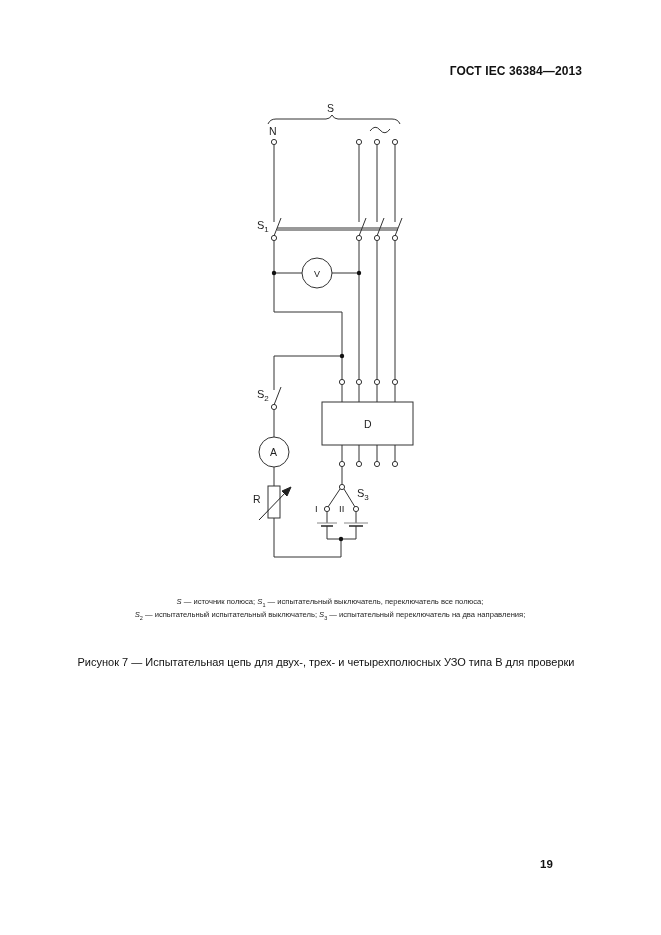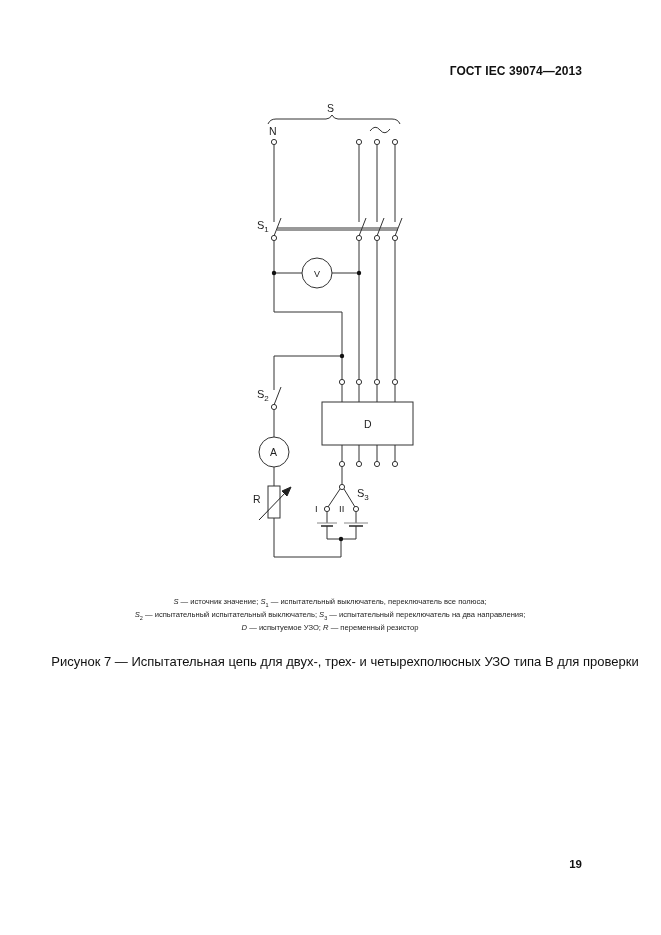--- a/index.html
+++ b/index.html
@@ -1,28 +1,28 @@
 <!DOCTYPE html>
 <html><head>
 <meta charset="utf-8">
 <style>
   html, body { margin:0; padding:0; background:#ffffff; }
   body { width:661px; height:935px; position:relative; overflow:hidden; font-family:"Liberation Sans", sans-serif; color:#111; }
   .header { position:absolute; left:430px; top:64px; width:152px; text-align:right; font-weight:bold; font-size:12px; letter-spacing:0.1px; }
   svg.diagram { position:absolute; left:0; top:0; }
   .legend { position:absolute; left:60px; width:540px; top:597px; font-size:7.6px; line-height:10.6px; text-align:center; color:#222; }
   .legend i { font-style:italic; }
-  .caption { position:absolute; left:45px; width:600px; top:655px; font-size:13px; line-height:14.5px; text-align:center; color:#111; }
-  .pagenum { position:absolute; left:540px; width:42px; top:858px; text-align:right; font-weight:bold; font-size:11.5px; }
+  .caption { position:absolute; left:26px; width:600px; top:655px; font-size:11px; line-height:14.5px; text-align:center; color:#111; }
+  .pagenum { position:absolute; left:540px; width:42px; top:858px; font-weight:bold; font-size:11.5px; }
   .lbl { font-family:"Liberation Sans", sans-serif; fill:#222; }
 </style>
 </head>
 <body>
 
-<div class="header">ГОСТ IEC 39074—2013</div>
+<div class="header">ГОСТ IEC 36384—2013</div>
 
 <svg class="diagram" width="661" height="935" viewBox="0 0 661 935" xmlns="http://www.w3.org/2000/svg">
   <g stroke="#333" stroke-width="1" fill="none">
 
     <path d="M268 124 Q270 119 276 119 L326 119 Q330 119 332 115 Q334 119 338 119 L392 119 Q398 119 400 124"></path>
 
     <path d="M370 131 Q375 124 380 130 Q385 136 390 129"></path>
 
     <circle cx="274" cy="142" r="2.6" fill="#fff"></circle>
     <circle cx="359" cy="142" r="2.6" fill="#fff"></circle>
@@ -128,22 +128,21 @@
   <text class="lbl" x="257" y="398" font-size="11"><tspan>S</tspan><tspan dy="3" font-size="8">2</tspan></text>
   <text class="lbl" x="270" y="456" font-size="10.5">A</text>
   <text class="lbl" x="253" y="503" font-size="10.5">R</text>
   <text class="lbl" x="364" y="428" font-size="10.5">D</text>
   <text class="lbl" x="357" y="497" font-size="11"><tspan>S</tspan><tspan dy="3" font-size="8">3</tspan></text>
   <text class="lbl" x="315" y="512" font-size="9.5">I</text>
   <text class="lbl" x="339" y="512" font-size="9.5">II</text>
 </svg>
 
 <div class="legend">
-  <div><i>S</i><span> — источник значение; </span><i>S</i><sub style="font-size:5.5px">1</sub><span> — испытательный выключатель, переключатель все полюса;</span></div>
+  <div><i>S</i><span> — источник полюса; </span><i>S</i><sub style="font-size:5.5px">1</sub><span> — испытательный выключатель, переключатель все полюса;</span></div>
   <div><i>S</i><sub style="font-size:5.5px">2</sub><span> — испытательный испытательный выключатель; </span><i>S</i><sub style="font-size:5.5px">3</sub><span> — испытательный переключатель на два направления;</span></div>
-  <div><i>D</i><span> — испытуемое УЗО; </span><i>R</i><span> — переменный резистор</span></div>
 </div>
 
 <div class="caption">
   <div>Рисунок 7 — Испытательная цепь для двух-, трех- и четырехполюсных УЗО типа В для проверки</div>
 </div>
 
 <div class="pagenum">19</div>
 
 </body></html>

